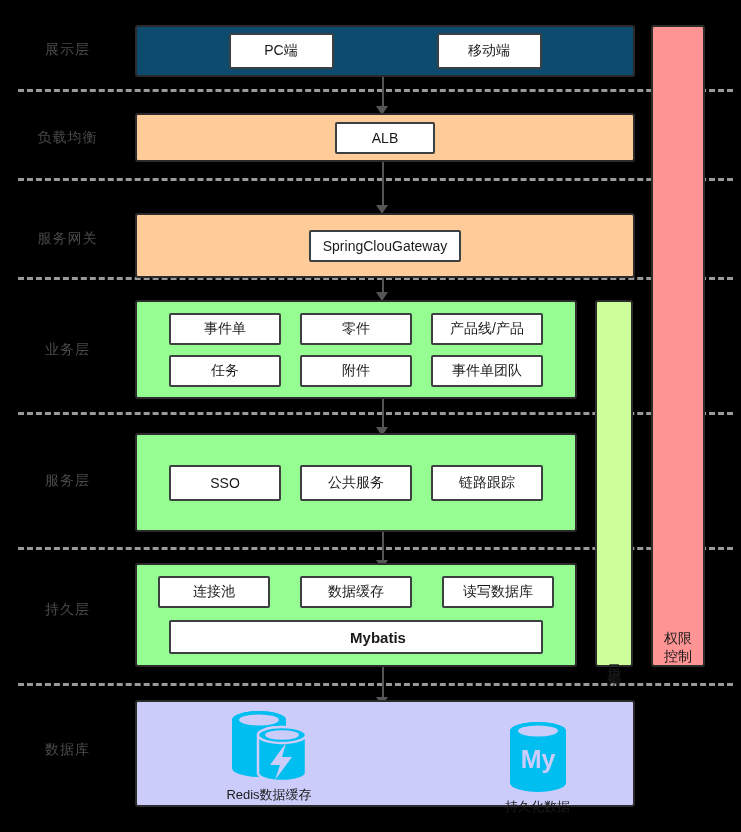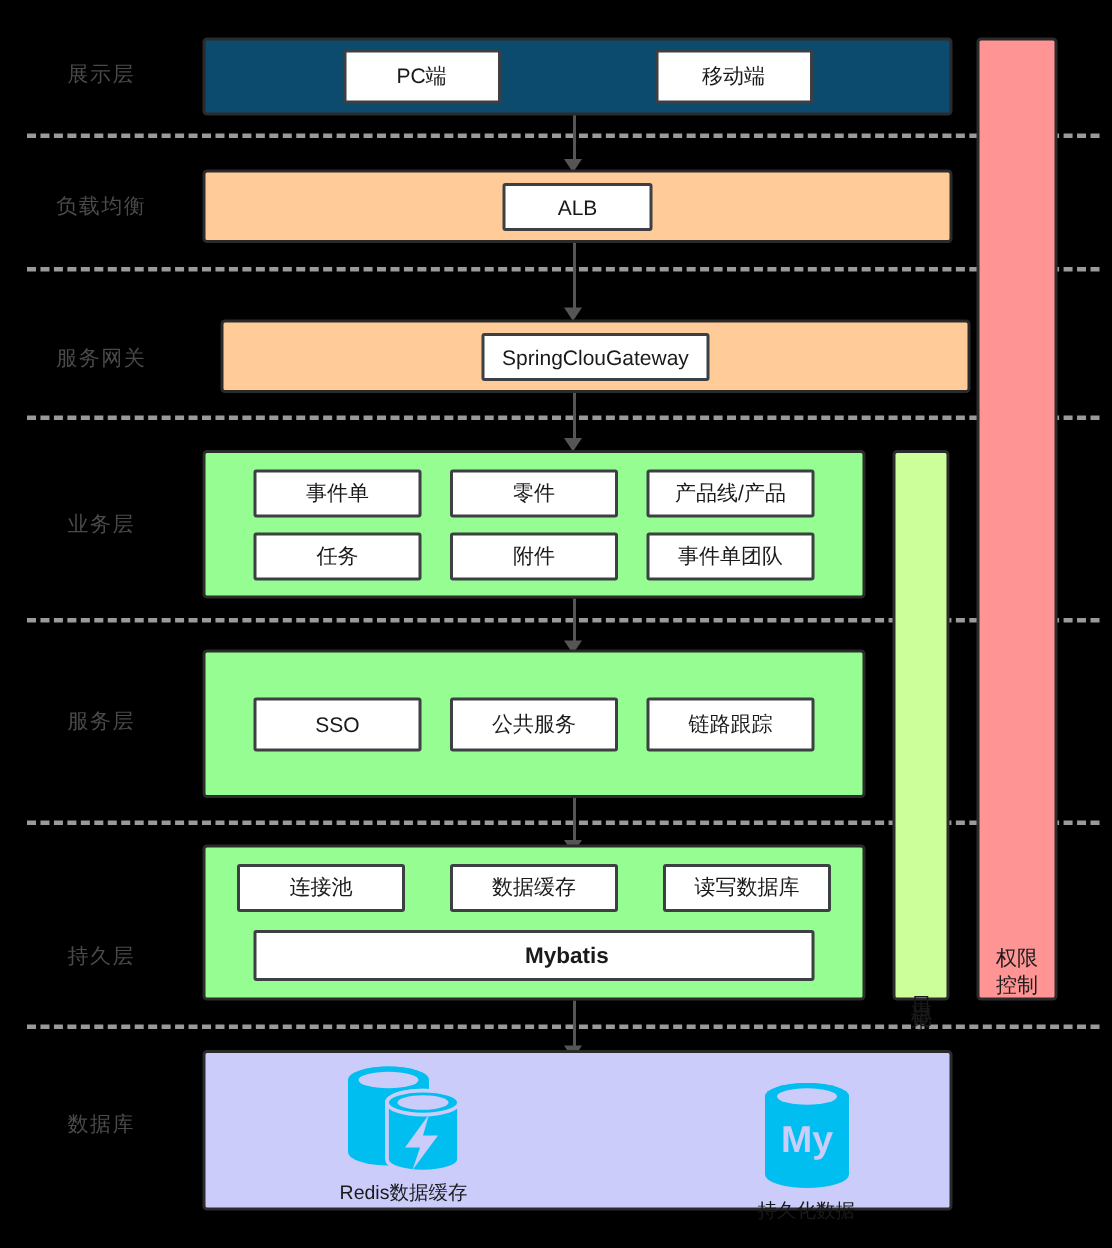--- a/index.html
+++ b/index.html
@@ -126,21 +126,21 @@
   <div class="sep" style="top:277px;"></div>
   <div class="sep" style="top:412px;"></div>
   <div class="sep" style="top:547px;"></div>
   <div class="sep" style="top:683px;"></div>
 
   <div class="layer-label" style="top:41px;">展示层</div>
   <div class="layer-label" style="top:129px;">负载均衡</div>
   <div class="layer-label" style="top:230px;">服务网关</div>
   <div class="layer-label" style="top:341px;">业务层</div>
   <div class="layer-label" style="top:472px;">服务层</div>
-  <div class="layer-label" style="top:629px;">持久层</div>
+  <div class="layer-label" style="top:601px;">持久层</div>
   <div class="layer-label" style="top:741px;">数据库</div>
 
   <div class="conn" style="left:382px; top:76px; height:34px;"></div>
   <div class="arrowhead" style="left:376px; top:106px;"></div>
 
   <div class="conn" style="left:382px; top:160px; height:49px;"></div>
   <div class="arrowhead" style="left:376px; top:205px;"></div>
 
   <div class="conn" style="left:382px; top:262px; height:35px;"></div>
   <div class="arrowhead" style="left:376px; top:292px;"></div>
@@ -158,21 +158,21 @@
     <div class="row" style="justify-content:space-around; padding:0 40px;">
       <div class="node" style="width:105px; height:36px;">PC端</div>
       <div class="node" style="width:105px; height:36px;">移动端</div>
     </div>
   </div>
 
   <div class="band orange" style="left:135px; top:113px; width:500px; height:49px;">
     <div class="node" style="width:100px; height:32px;">ALB</div>
   </div>
 
-  <div class="band orange" style="left:135px; top:213px; width:500px; height:49px;margin-left:12px;">
+  <div class="band orange" style="left:135px; top:213px; width:500px; height:65px;">
     <div class="node" style="width:152px; height:32px;">SpringClouGateway</div>
   </div>
 
   <div class="band green" style="left:135px; top:300px; width:442px; height:99px;">
     <div class="stack">
       <div class="row" style="gap:19px;">
         <div class="node" style="width:112px; height:32px;">事件单</div>
         <div class="node" style="width:112px; height:32px;">零件</div>
         <div class="node" style="width:112px; height:32px;">产品线/产品</div>
       </div>

